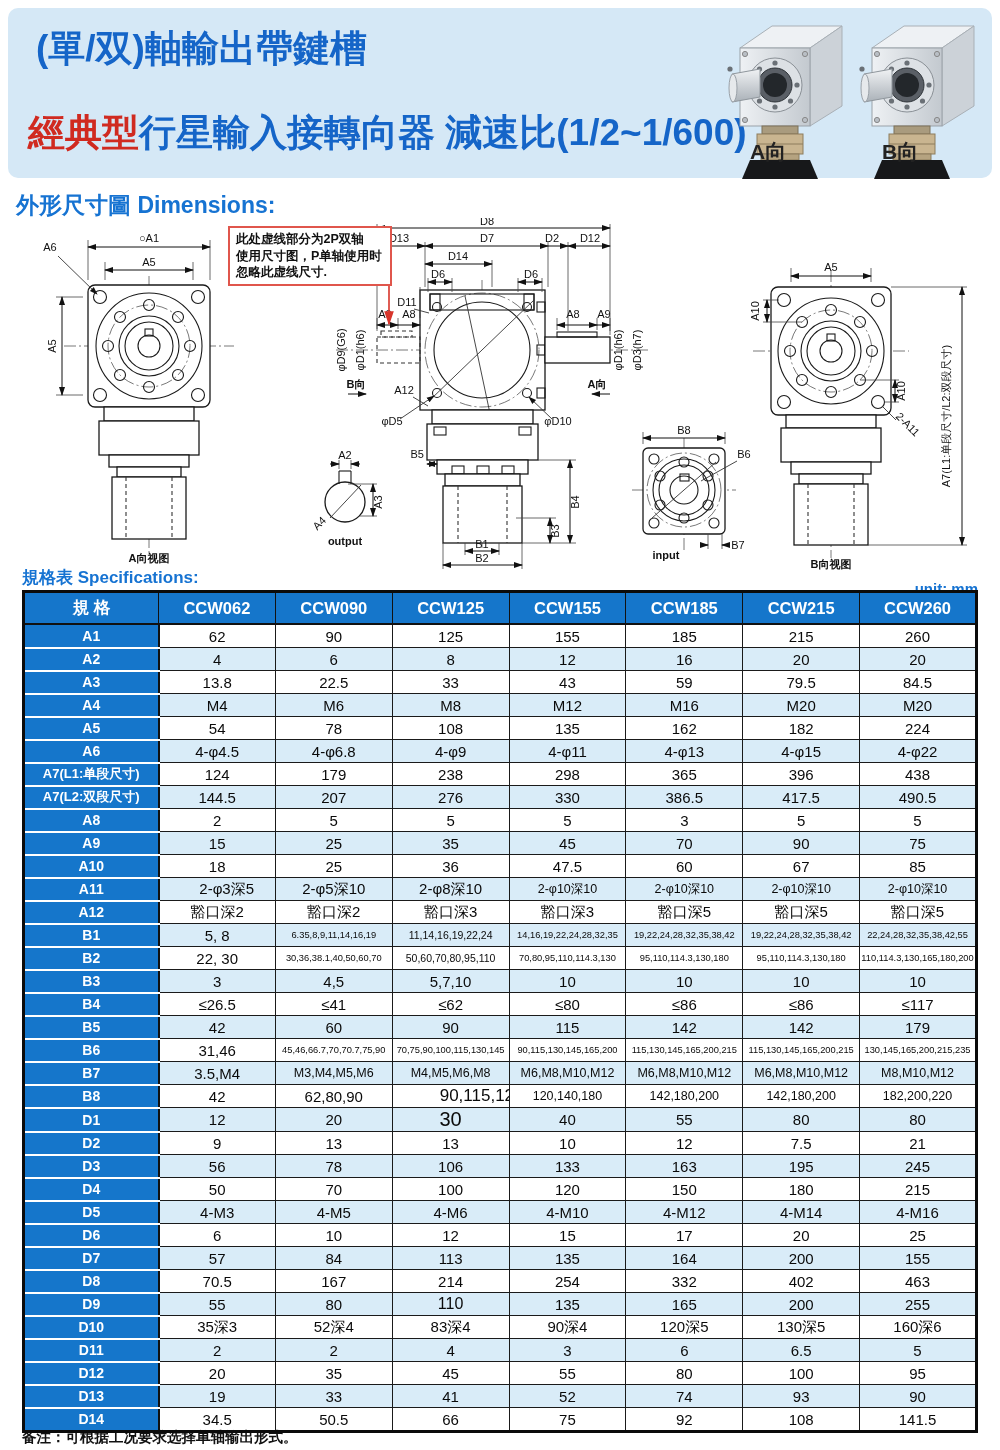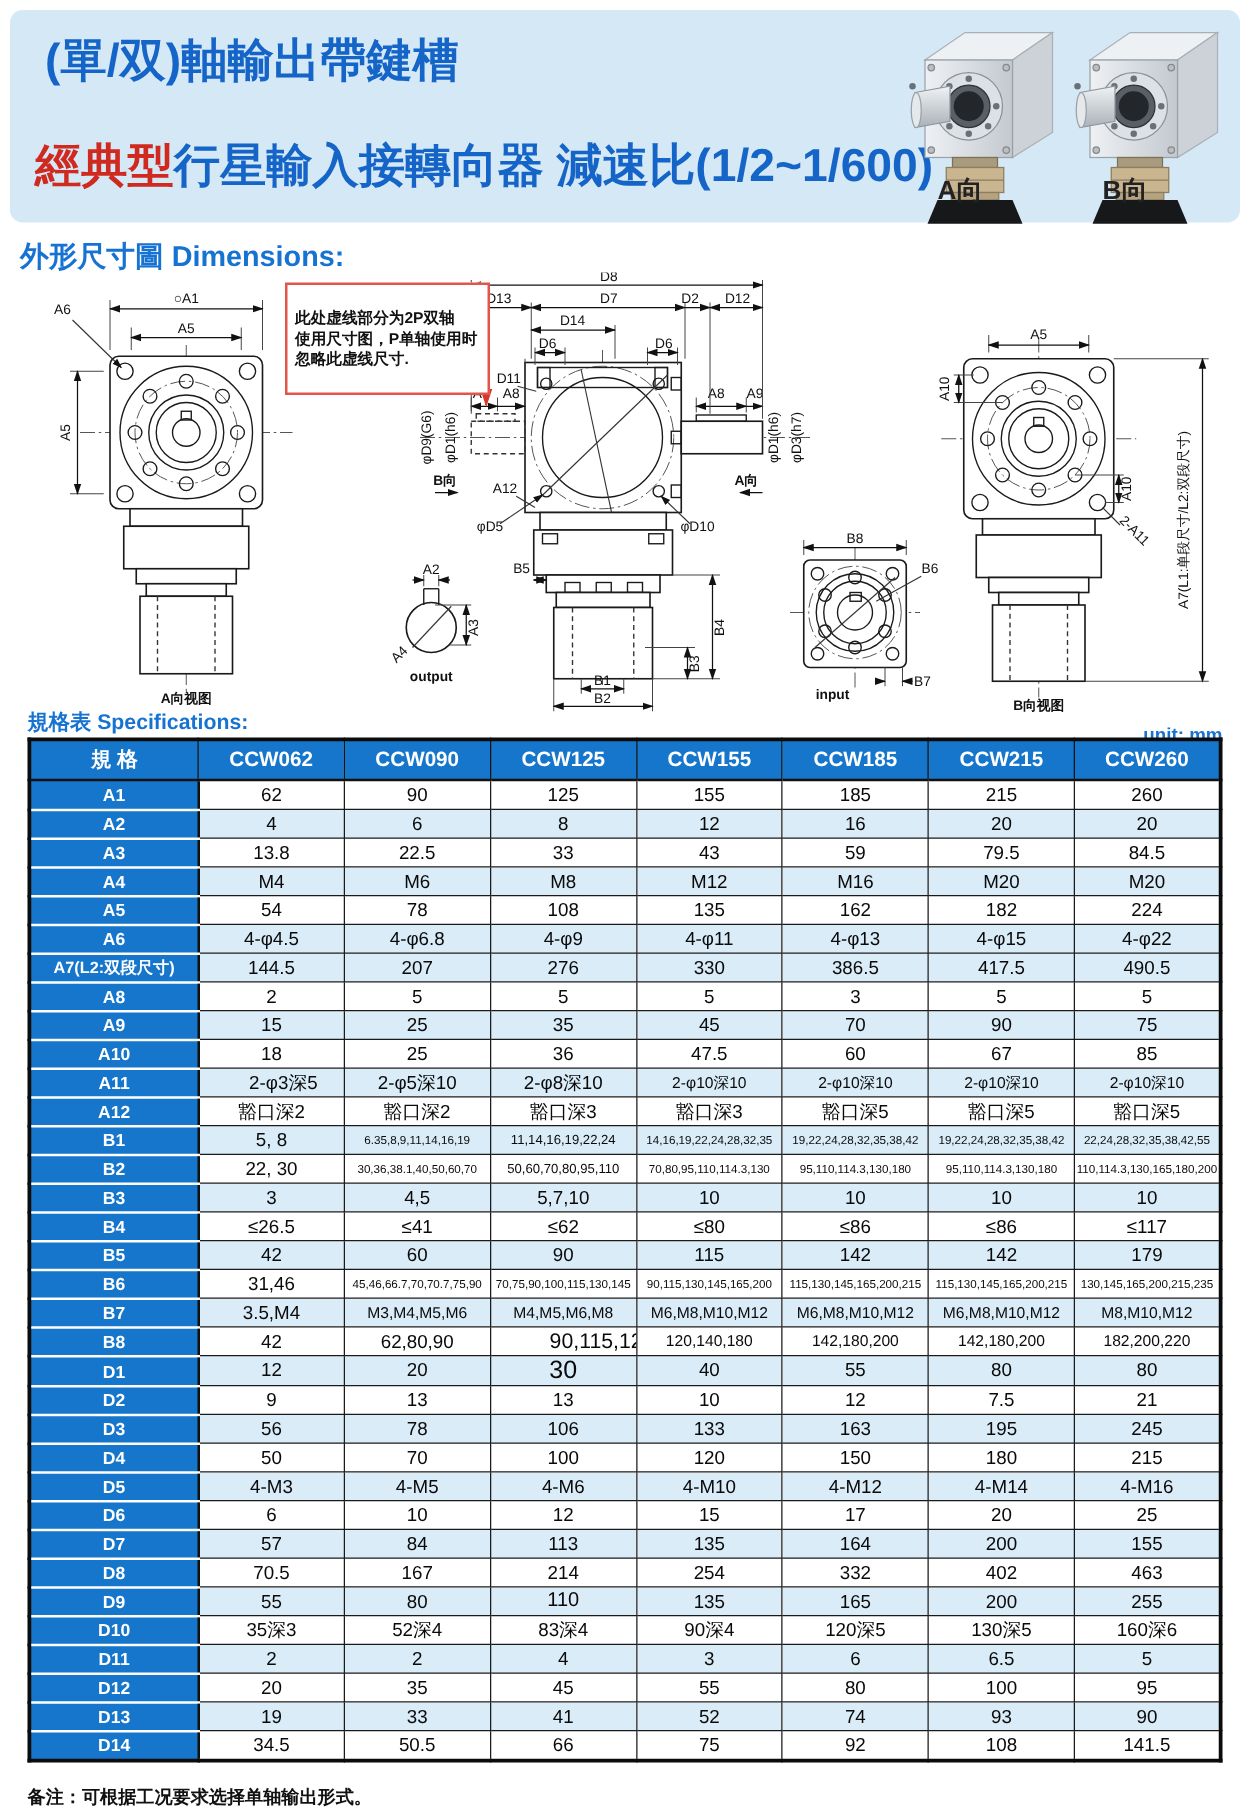--- a/index.html
+++ b/index.html
@@ -14,21 +14,21 @@
   .t2 .red{color:var(--accent_red);}
   .t2 .blue{color:var(--title_blue);}
   .imglabel{position:absolute;font-size:21px;font-weight:bold;color:#222;}
   .la{left:742px;top:130px;} .lb{left:874px;top:130px;}
   
   .dimhead{position:absolute;left:16px;top:190px;font-size:23px;font-weight:bold;color:var(--section_blue);}
   .specrow{position:absolute;left:22px;top:566px;width:956px;}
   .spechead{font-size:17px;font-weight:bold;color:var(--section_blue);}
   .unit{position:absolute;right:0;top:14px;font-size:15px;font-weight:bold;color:var(--section_blue);}
   
-  .notebox{position:absolute;left:228px;top:226px;width:148px;background:#fff;border:2px solid #e0564c;padding:18px 6px;font-size:12.5px;font-weight:bold;color:#111;line-height:1.32;z-index:3;}
+  .notebox{position:absolute;left:228px;top:226px;width:148px;background:#fff;border:2px solid #e0564c;padding:3px 6px;font-size:12.5px;font-weight:bold;color:#111;line-height:1.32;z-index:3;}
   
   .drawings{position:absolute;left:0;top:218px;z-index:2;}
   .drawings text{font-family:"Liberation Sans",sans-serif;font-size:11px;fill:#111;}
   .cap{font-size:17px;font-weight:bold;}
   .capo{font-size:16px;font-weight:bold;}
   .redt{font-size:15px;font-weight:bold;fill:#d8352b;}
   .rot{font-size:10.5px;}
   .oln{fill:#fff;stroke:#1a1a1a;stroke-width:1.3;}
   .oln2{fill:none;stroke:#1a1a1a;stroke-width:1.1;}
   .thin{fill:none;stroke:#333;stroke-width:0.9;}
@@ -474,20 +474,30 @@
         <tr class="alt">
           <th class="rl">A6</th>
           <td style="font-size: 15px;">4-φ4.5</td>
           <td style="font-size: 15px;">4-φ6.8</td>
           <td style="font-size: 15px;">4-φ9</td>
           <td style="font-size: 15px;">4-φ11</td>
           <td style="font-size: 15px;">4-φ13</td>
           <td style="font-size: 15px;">4-φ15</td>
           <td style="font-size: 15px;">4-φ22</td>
         </tr>
+        <tr>
+          <th class="rl" style="font-size: 13px;">A7(L1:单段尺寸)</th>
+          <td style="font-size: 15px;">124</td>
+          <td style="font-size: 15px;">179</td>
+          <td style="font-size: 15px;">238</td>
+          <td style="font-size: 15px;">298</td>
+          <td style="font-size: 15px;">365</td>
+          <td style="font-size: 15px;">396</td>
+          <td style="font-size: 15px;">438</td>
+        </tr>
         <tr class="alt">
           <th class="rl" style="font-size: 13px;">A7(L2:双段尺寸)</th>
           <td style="font-size: 15px;">144.5</td>
           <td style="font-size: 15px;">207</td>
           <td style="font-size: 15px;">276</td>
           <td style="font-size: 15px;">330</td>
           <td style="font-size: 15px;">386.5</td>
           <td style="font-size: 15px;">417.5</td>
           <td style="font-size: 15px;">490.5</td>
         </tr>

